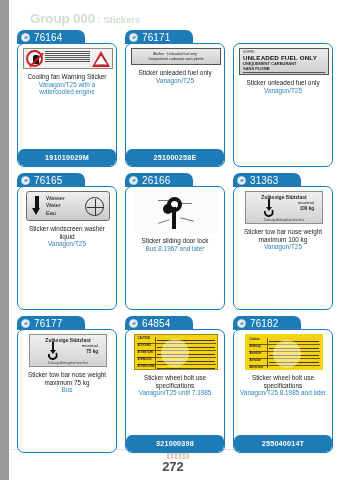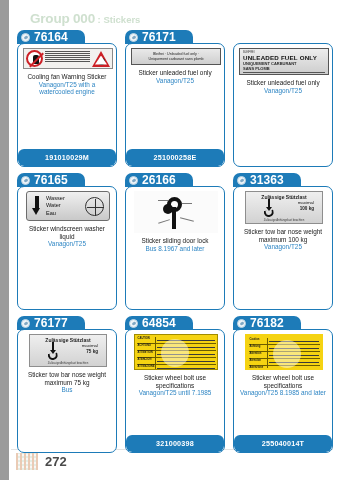--- a/index.html
+++ b/index.html
@@ -100,22 +100,22 @@
   .tab-icon::after {
     content: "";
     position: absolute;
     left: 2px; top: 2.5px;
     width: 4px; height: 3px;
     border-radius: 50%;
     background: #7fa8c4;
     transform: rotate(-25deg);
   }
   .tab-num {
-    font-size: 12px;
-    font-weight: bold;
+    font-size: 10px;
+    font-weight: normal;
     color: #ffffff;
     letter-spacing: 0.1px;
   }
   .card-body {
     position: absolute;
     left: 0; top: 13px;
     width: 100px;
     height: 124px;
     border: 1.6px solid #1d7bb8;
     border-radius: 7px;
@@ -461,20 +461,21 @@
   }
 
   
   .footer {
     position: absolute;
     left: 0; bottom: 6px;
     width: 339px;
     height: 26px;
     display: flex;
     align-items: center;
+    flex-direction: column;
   }
   .footer-logo {
     margin-left: 16px;
     width: 22px; height: 17px;
     opacity: 0.55;
     background:
       repeating-linear-gradient(90deg, #d9a27a 0 2px, transparent 2px 4px),
       repeating-linear-gradient(0deg, #cfe0cf 0 2px, transparent 2px 4px);
     background-color: #f6f2ee;
   }

